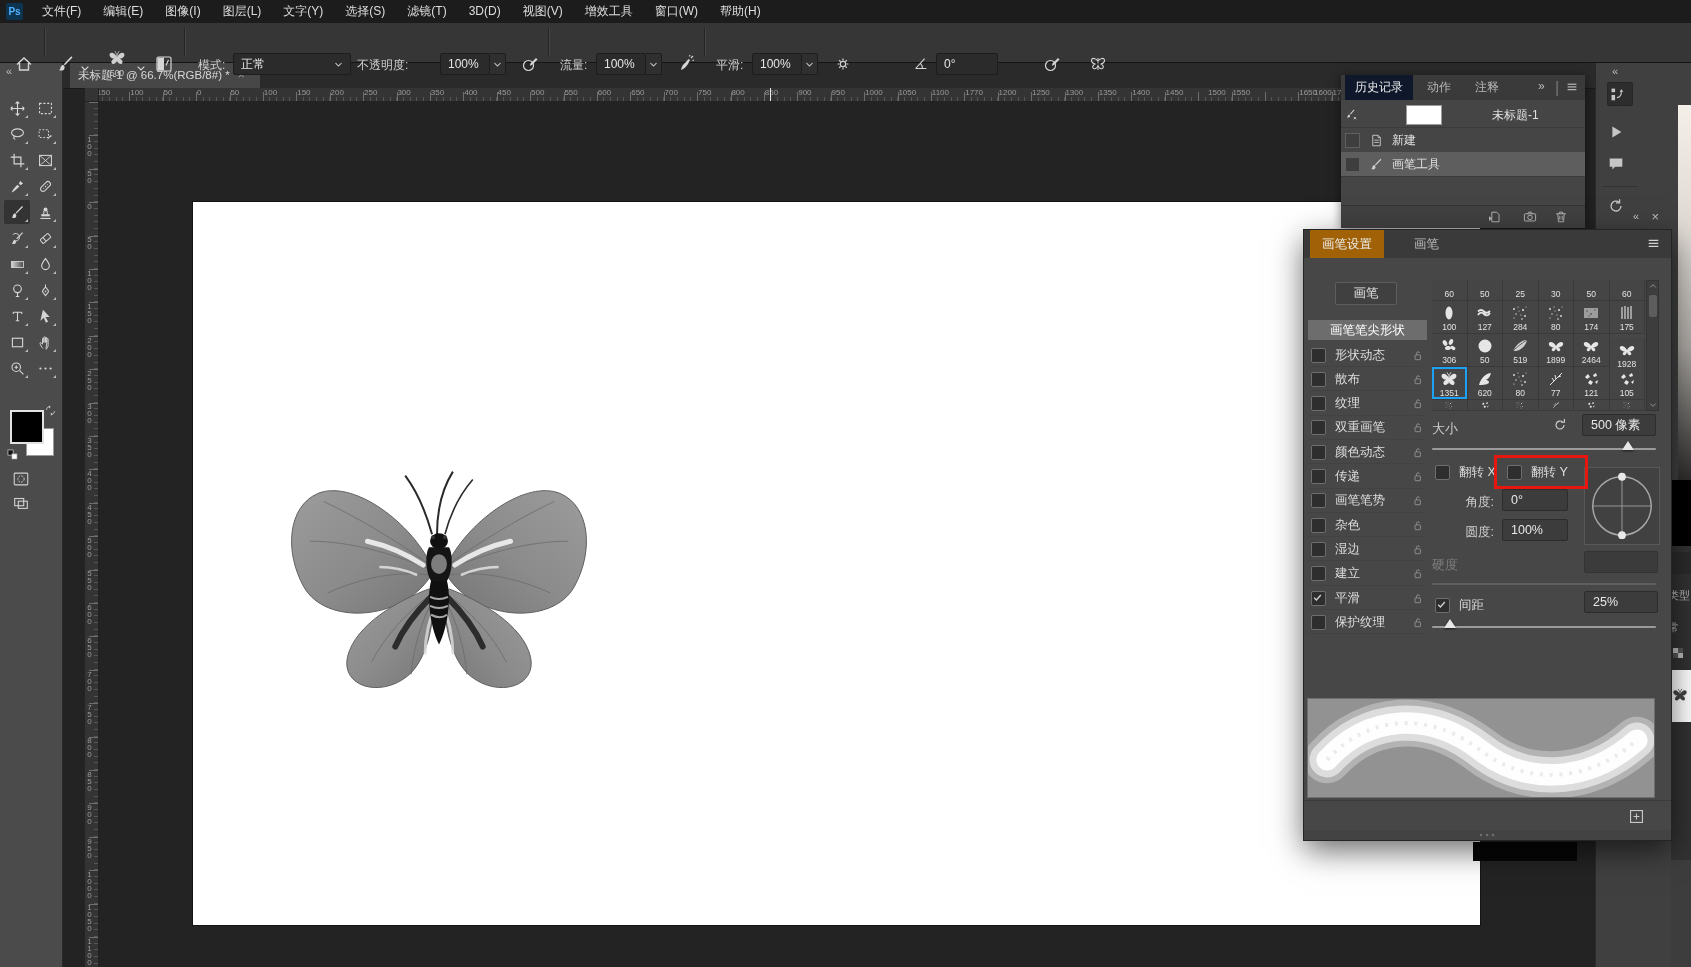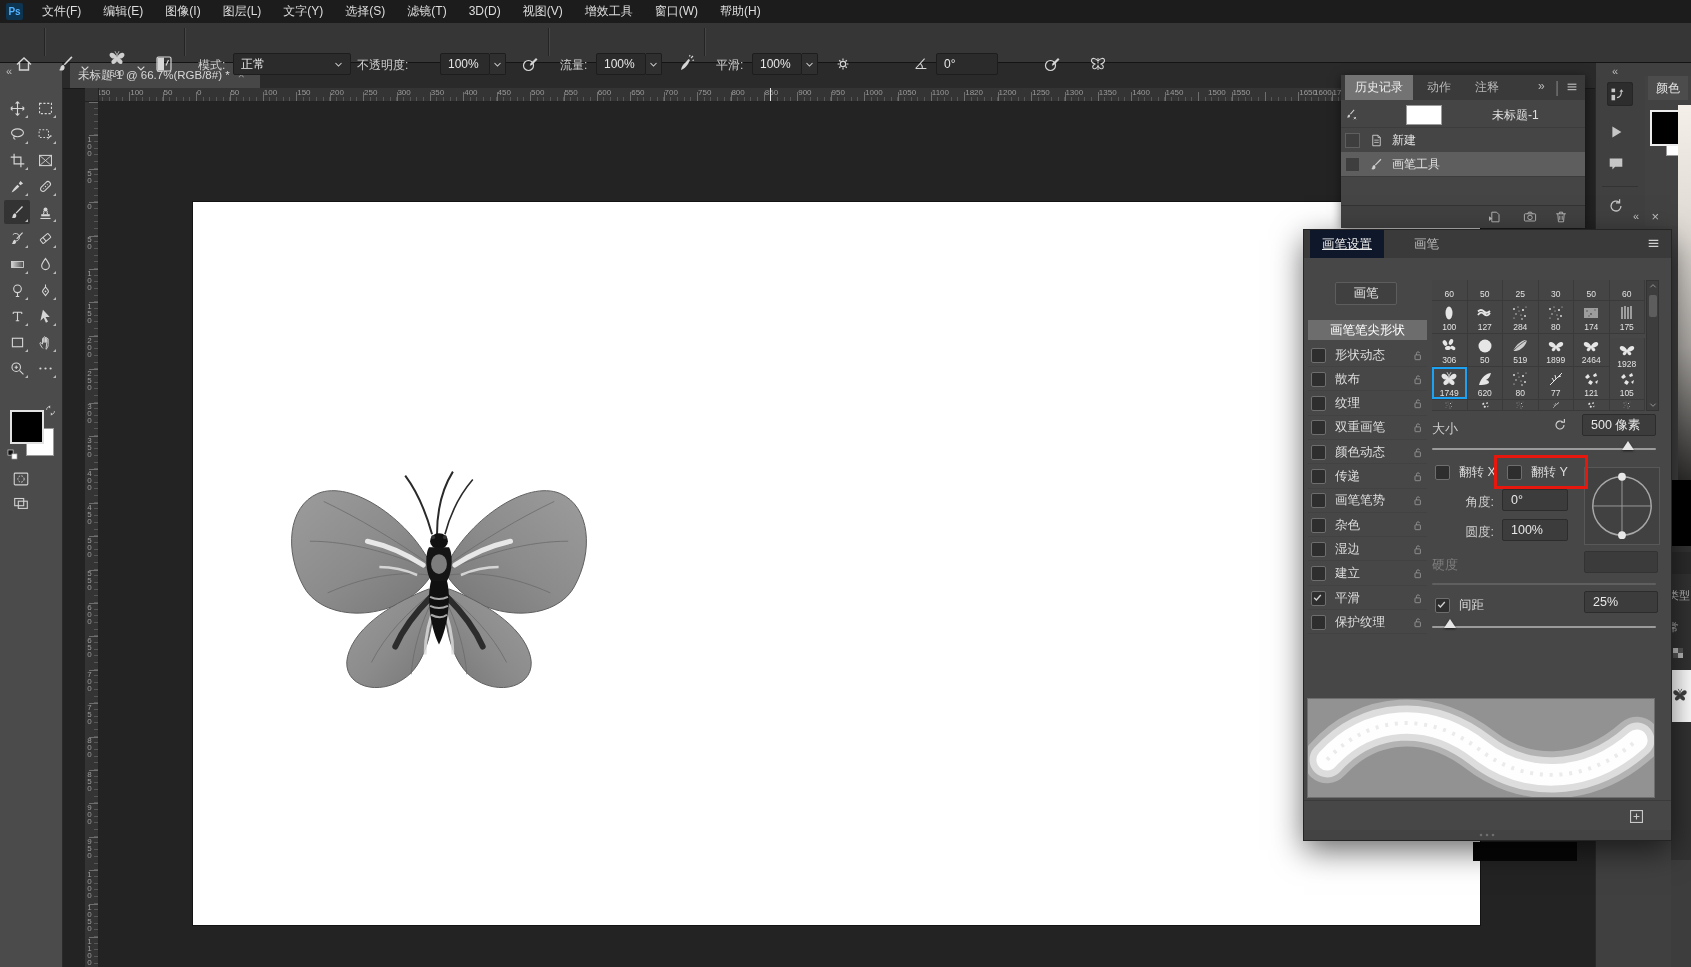--- a/index.html
+++ b/index.html
@@ -65,35 +65,35 @@
   .colorpanel{position:absolute;left:1645px;top:76px;width:46px;height:150px;background:#424242;z-index:7;}
   .cp-tab{position:absolute;left:3px;top:0;height:24px;padding:0 8px;background:#4c4c4c;font-size:12px;line-height:24px;color:#e4e4e4;}
   .cp-tab2{position:absolute;left:44px;top:0;height:24px;padding:0 6px;font-size:12px;line-height:24px;color:#b0b0b0;}
   .gradstrip{position:absolute;left:1678px;top:105px;width:13px;height:440px;z-index:8;
      background:linear-gradient(#f4efe9 0%,#ddd8d2 30%,#a9a6a2 55%,#565452 75%,#141414 92%);}
 
   
   .histpanel{position:absolute;left:1341px;top:75px;width:244px;height:153px;background:#454545;z-index:9;box-shadow:0 2px 10px rgba(0,0,0,.5);}
   .hp-tabs{position:absolute;left:0;top:0;right:0;height:25px;background:#3a3a3a;}
   .hp-tab{position:absolute;top:0;height:25px;line-height:25px;font-size:12px;padding:0 10px;color:#b5b5b5;}
-  .hp-tab.active{background:#737373;color:#ececec;}
+  .hp-tab.active{background:#0f172a;color:#ececec;}
   .hp-row{position:absolute;left:0;right:0;height:24px;border-bottom:1px solid #3c3c3c;display:flex;align-items:center;font-size:12px;color:#e0e0e0;}
   .hp-row.sel{background:#5e5e5e;}
   .hp-well{width:13px;height:13px;border:1px solid #5f5f5f;margin-left:4px;background:#3e3e3e;flex:none;}
   .hp-thumb{width:34px;height:18px;background:#fff;border:1px solid #9a9a9a;margin-left:5px;flex:none;}
   .hp-ico{width:15px;height:15px;margin-left:9px;flex:none;color:#cfcfcf;}
   .hp-bottom{position:absolute;left:0;right:0;bottom:0;height:22px;background:#414141;border-top:1px solid #333;}
   .hp-bico{position:absolute;top:3px;width:16px;height:16px;color:#b5b5b5;}
 
   
   .bpanel{position:absolute;left:1304px;top:230px;width:367px;height:610px;background:#474747;z-index:12;
           box-shadow:0 0 0 1px #242424,0 10px 30px rgba(0,0,0,.6);font-size:12.5px;}
   .bp-head{position:absolute;left:0;top:0;right:0;height:28px;background:#3a3a3a;}
   .bp-tab{position:absolute;top:0;height:28px;line-height:28px;padding:0 12px;font-size:12.5px;color:#b9b9b9;}
-  .bp-tab.active{background:#0f172a;color:#ececec;text-decoration:underline;}
+  .bp-tab.active{background:#a16207;color:#ececec;}
   .bp-btn{position:absolute;left:31px;top:52px;width:60px;height:21px;background:#404040;border:1px solid #5d5d5d;border-radius:2px;
           text-align:center;line-height:21px;color:#e2e2e2;}
   .bp-tip{position:absolute;left:4px;top:90px;width:119px;height:20px;background:#6d6d6d;color:#fff;text-align:center;line-height:20px;}
   .boption{position:absolute;left:4px;width:119px;height:22px;display:flex;align-items:center;border-bottom:1px solid #424242;}
   .cbx{width:13px;height:13px;background:#2e2e2e;border:1px solid #6e6e6e;border-radius:2px;margin-left:3px;flex:none;position:relative;color:#eee;}
   .boption .lab{margin-left:9px;color:#dedede;white-space:nowrap;}
   .boption .lock{margin-left:auto;margin-right:3px;width:12px;height:13px;color:#9a9a9a;flex:none;}
   .gcell{position:absolute;background:#454545;border-right:1px solid #3a3a3a;border-bottom:1px solid #3a3a3a;box-sizing:border-box;overflow:hidden;}
   .gcell.sel{box-shadow:inset 0 0 0 2px #1da2f3;}
   .gnum{position:absolute;left:0;right:0;bottom:1px;text-align:center;font-size:8.5px;color:#e2e2e2;}
@@ -277,21 +277,21 @@
       <span class="rlabel" style="left: 545.2px;">650</span>
       <span class="rlabel" style="left: 578.6px;">700</span>
       <span class="rlabel" style="left: 612px;">750</span>
       <span class="rlabel" style="left: 645.4px;">800</span>
       <span class="rlabel" style="left: 678.8px;">850</span>
       <span class="rlabel" style="left: 712.2px;">900</span>
       <span class="rlabel" style="left: 745.6px;">950</span>
       <span class="rlabel" style="left: 779px;">1000</span>
       <span class="rlabel" style="left: 812.4px;">1050</span>
       <span class="rlabel" style="left: 845.8px;">1100</span>
-      <span class="rlabel" style="left: 879.2px;">1820</span>
+      <span class="rlabel" style="left: 879.2px;">1770</span>
       <span class="rlabel" style="left: 912.6px;">1200</span>
       <span class="rlabel" style="left: 946px;">1250</span>
       <span class="rlabel" style="left: 979.4px;">1300</span>
       <span class="rlabel" style="left: 1012.8px;">1350</span>
       <span class="rlabel" style="left: 1046.2px;">1400</span>
       <span class="rlabel" style="left: 1079.6px;">1450</span>
       <span class="rlabel" style="left: 1113px; margin-left: 9px;">1500</span>
       <span class="rlabel" style="left: 1146.4px;">1550</span>
       <span class="rlabel" style="left: 1228px;">1600</span>
       <span class="rlabel" style="left: 1213.2px;">1650</span>
@@ -575,26 +575,20 @@
     <div class="dockbtn" style="top:76px;"><svg viewBox="0 0 20 20" xmlns="http://www.w3.org/2000/svg">
           <path d="M3 4h14v9H9l-3 3v-3H3z" fill="currentColor"></path>
         </svg></div>
     <div class="abs" style="left:4px;top:110px;width:36px;height:1px;background:#333;"></div>
     <div class="dockbtn" style="top:118px;"><svg viewBox="0 0 20 20" xmlns="http://www.w3.org/2000/svg">
           <path d="M15.5 10a5.5 5.5 0 11-2-4.2" stroke="currentColor" fill="none" stroke-width="1.4"></path>
           <path d="M14 2.5v4h-4" stroke="currentColor" fill="none" stroke-width="1.4"></path>
         </svg></div>
   </div>
 
-  <div class="colorpanel">
-    <div class="cp-tab">颜色</div>
-    <div class="cp-tab2">色板</div>
-    <div class="abs" style="left:5px;top:34px;width:32px;height:32px;background:#000;border:2px solid #ececec;z-index:2;"></div>
-    <div class="abs" style="left:21px;top:52px;width:26px;height:26px;background:#fff;border:1px solid #9a9a9a;"></div>
-  </div>
   <div class="gradstrip"></div>
 
   <div class="histpanel">
     <div class="hp-tabs">
       <div class="hp-tab active" style="left:4px;">历史记录</div>
       <div class="hp-tab" style="left:76px;">动作</div>
       <div class="hp-tab" style="left:124px;">注释</div>
       <div class="abs" style="left:197px;top:4px;color:#b9b9b9;font-size:12px;">»</div>
       <div class="abs" style="left:214px;top:4px;color:#777;">|</div>
       <div class="abs icon" style="left:224px;top:7px;width:14px;height:11px;">
@@ -967,21 +961,21 @@
           <span class="gnum">1928</span>
         </div>
         <div class="gcell sel" style="left: 128px; top: 137px; width: 35.5px; height: 33px;">
           <span class="gthumb icon">
             <svg viewBox="0 0 20 20" xmlns="http://www.w3.org/2000/svg">
               <path d="M10 9.5C8.5 5.5 4.5 3.5 3 5.5c-1.4 2 .6 5 4.5 5.3C4.8 11.6 3.6 14 5 15.5c1.5 1.6 4.3-.3 5-3.3.7 3 3.5 4.9 5 3.3 1.4-1.5.2-3.9-2.5-4.7 3.9-.3 5.9-3.3 4.5-5.3-1.5-2-5.5 0-7 4z" fill="currentColor"></path>
               <path d="M10 5.5v9" stroke="currentColor" stroke-width="1.2"></path>
               <path d="M9.3 5.8L8 3.2M10.7 5.8L12 3.2" stroke="currentColor" fill="none" stroke-width=".8"></path>
             </svg>
           </span>
-          <span class="gnum">1749</span>
+          <span class="gnum">1351</span>
         </div>
         <div class="gcell" style="left: 163.5px; top: 137px; width: 35.5px; height: 33px;">
           <span class="gthumb icon">
             <svg viewBox="0 0 20 20" xmlns="http://www.w3.org/2000/svg">
               <path d="M4 16C6 8 12 4 16 4c-1 4-3 6-5 7 2 0 3 1 3 3-3 2-7 2-10 2z" fill="currentColor"></path>
             </svg>
           </span>
           <span class="gnum">620</span>
         </div>
         <div class="gcell" style="left: 199px; top: 137px; width: 35.5px; height: 33px;">

